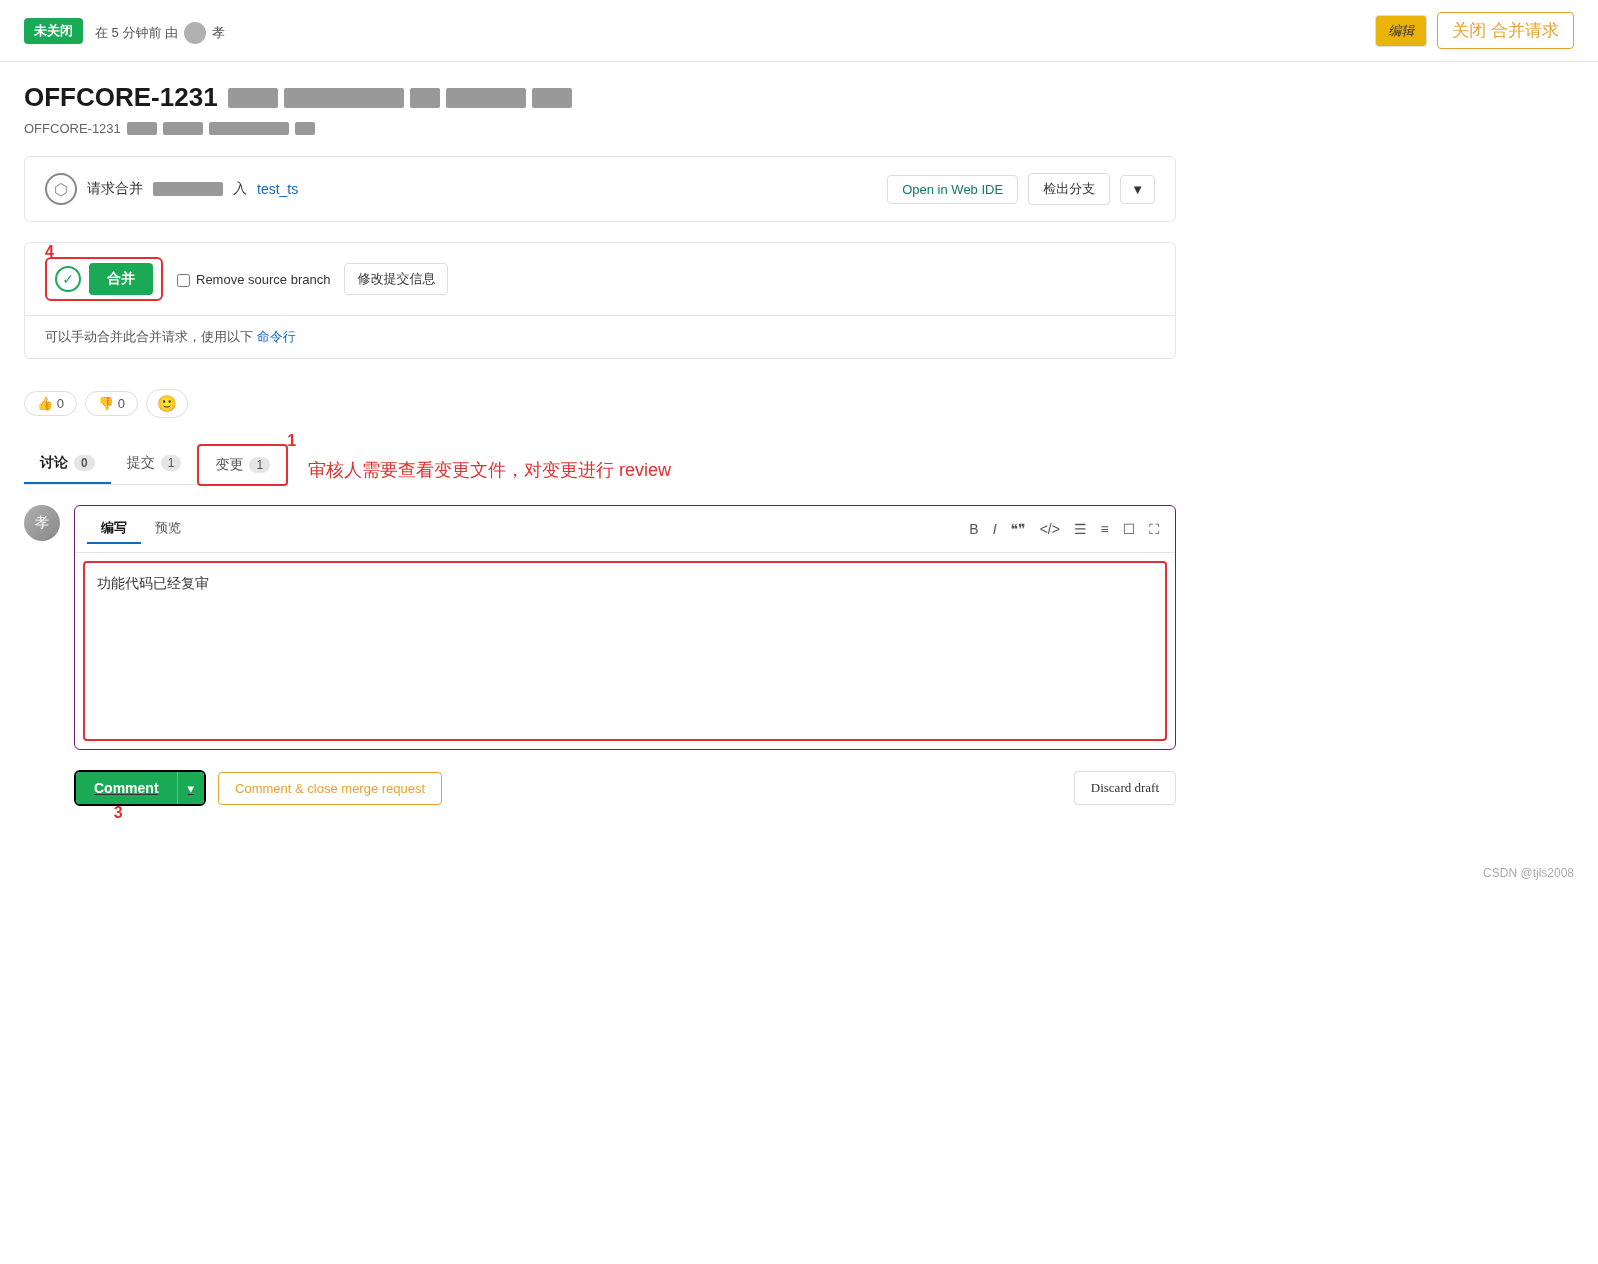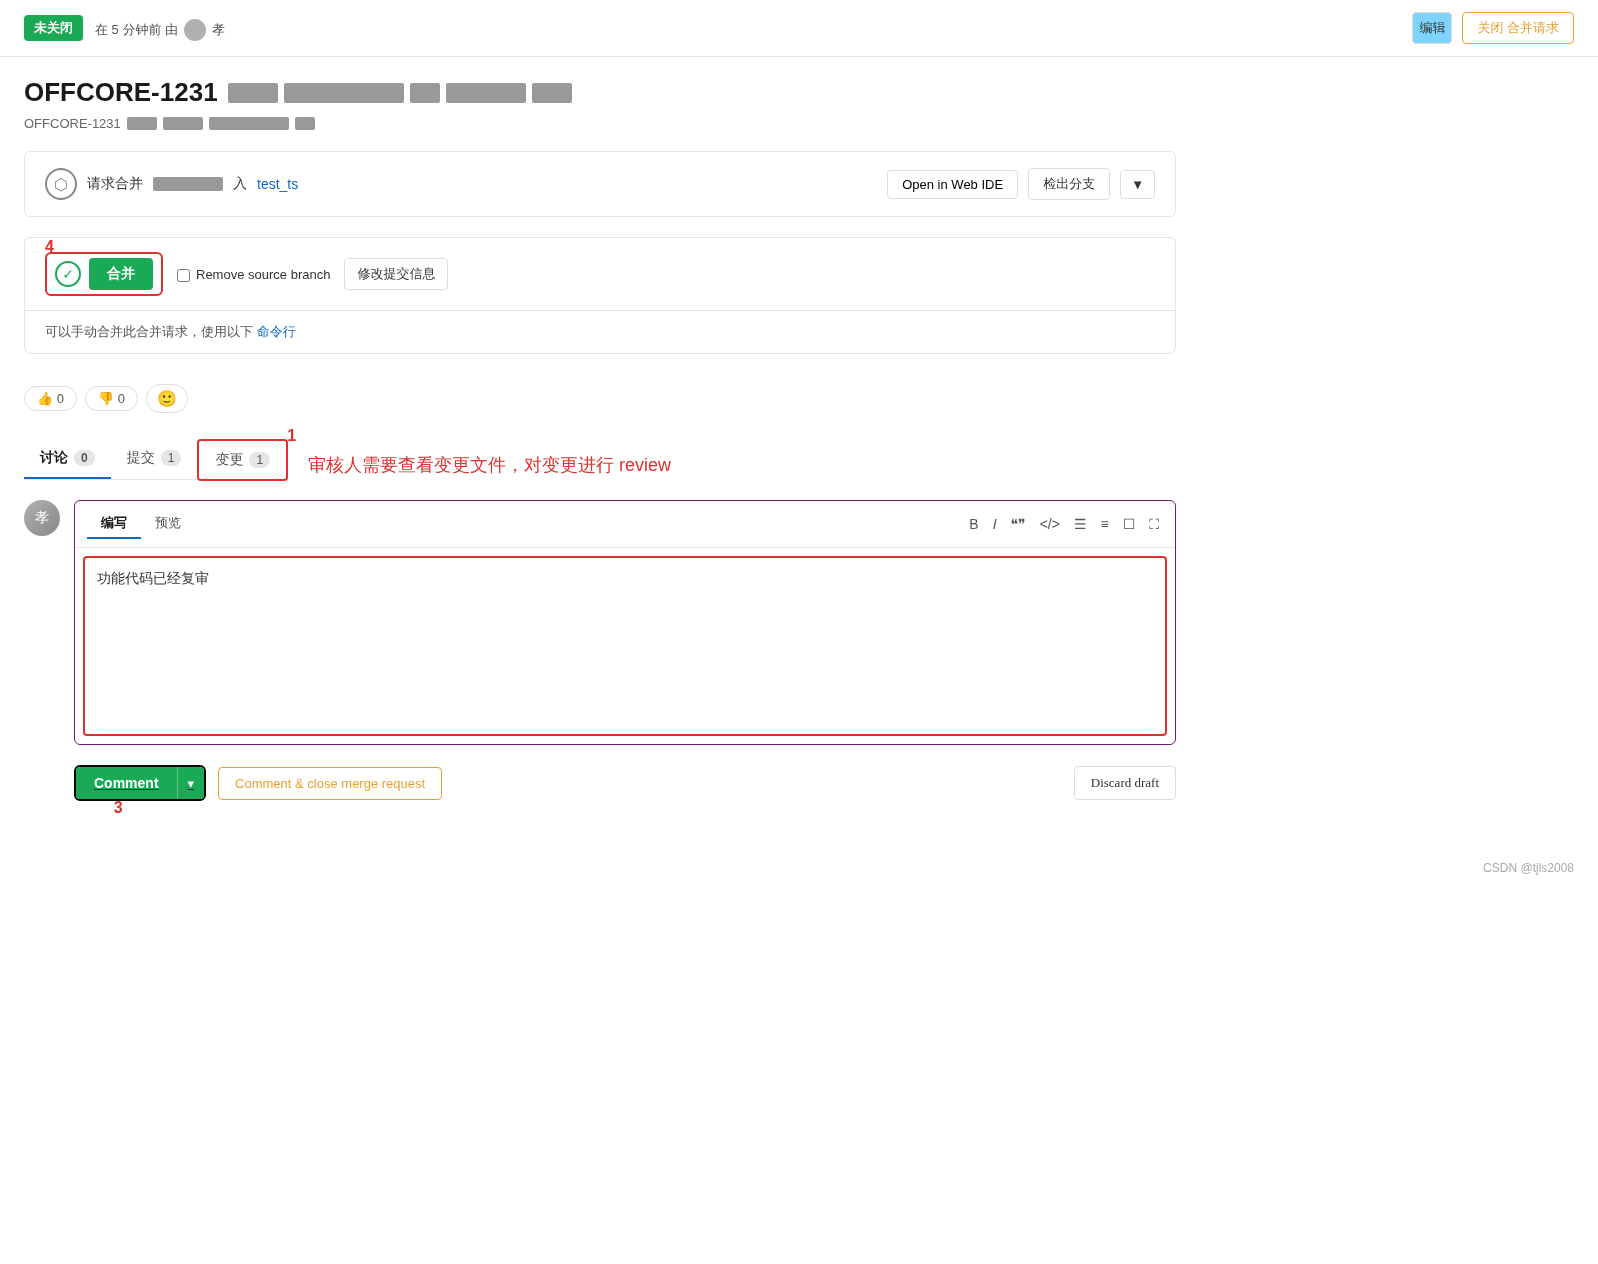--- a/index.html
+++ b/index.html
@@ -50,36 +50,37 @@
     }
 
     .top-bar-right {
       display: flex;
       align-items: center;
       gap: 10px;
     }
 
     .btn-edit {
       border: 1px solid #ddd;
-      background: #7dd3fc;
-      padding: 6px 6px;
-      border-radius: 4px;
-      cursor: pointer;
-      font-size: 13px;
-      color: #333;
+      background: #eab308;
+      padding: 6px 12px;
+      border-radius: 4px;
+      cursor: pointer;
+      font-size: 13px;
+      color: #333;
+      font-style: italic;
     }
 
     .btn-close-merge {
       border: 1px solid #e8a130;
       background: #fff;
       color: #e8a130;
       padding: 6px 14px;
       border-radius: 4px;
       cursor: pointer;
-      font-size: 13px;
+      font-size: 17px;
       font-weight: 500;
     }
 
     .main-content {
       padding: 20px 24px;
       max-width: 1200px;
     }
 
     .mr-title {
       font-size: 26px;
@@ -154,21 +155,21 @@
       gap: 10px;
     }
 
     .btn-webide {
       border: 1px solid #ddd;
       background: #fff;
       padding: 6px 14px;
       border-radius: 4px;
       cursor: pointer;
       font-size: 13px;
-      color: #000000;
+      color: #0f766e;
       text-align: center;
     }
 
     .btn-checkout {
       border: 1px solid #ddd;
       background: #fff;
       padding: 6px 14px;
       border-radius: 4px;
       cursor: pointer;
       font-size: 13px;

